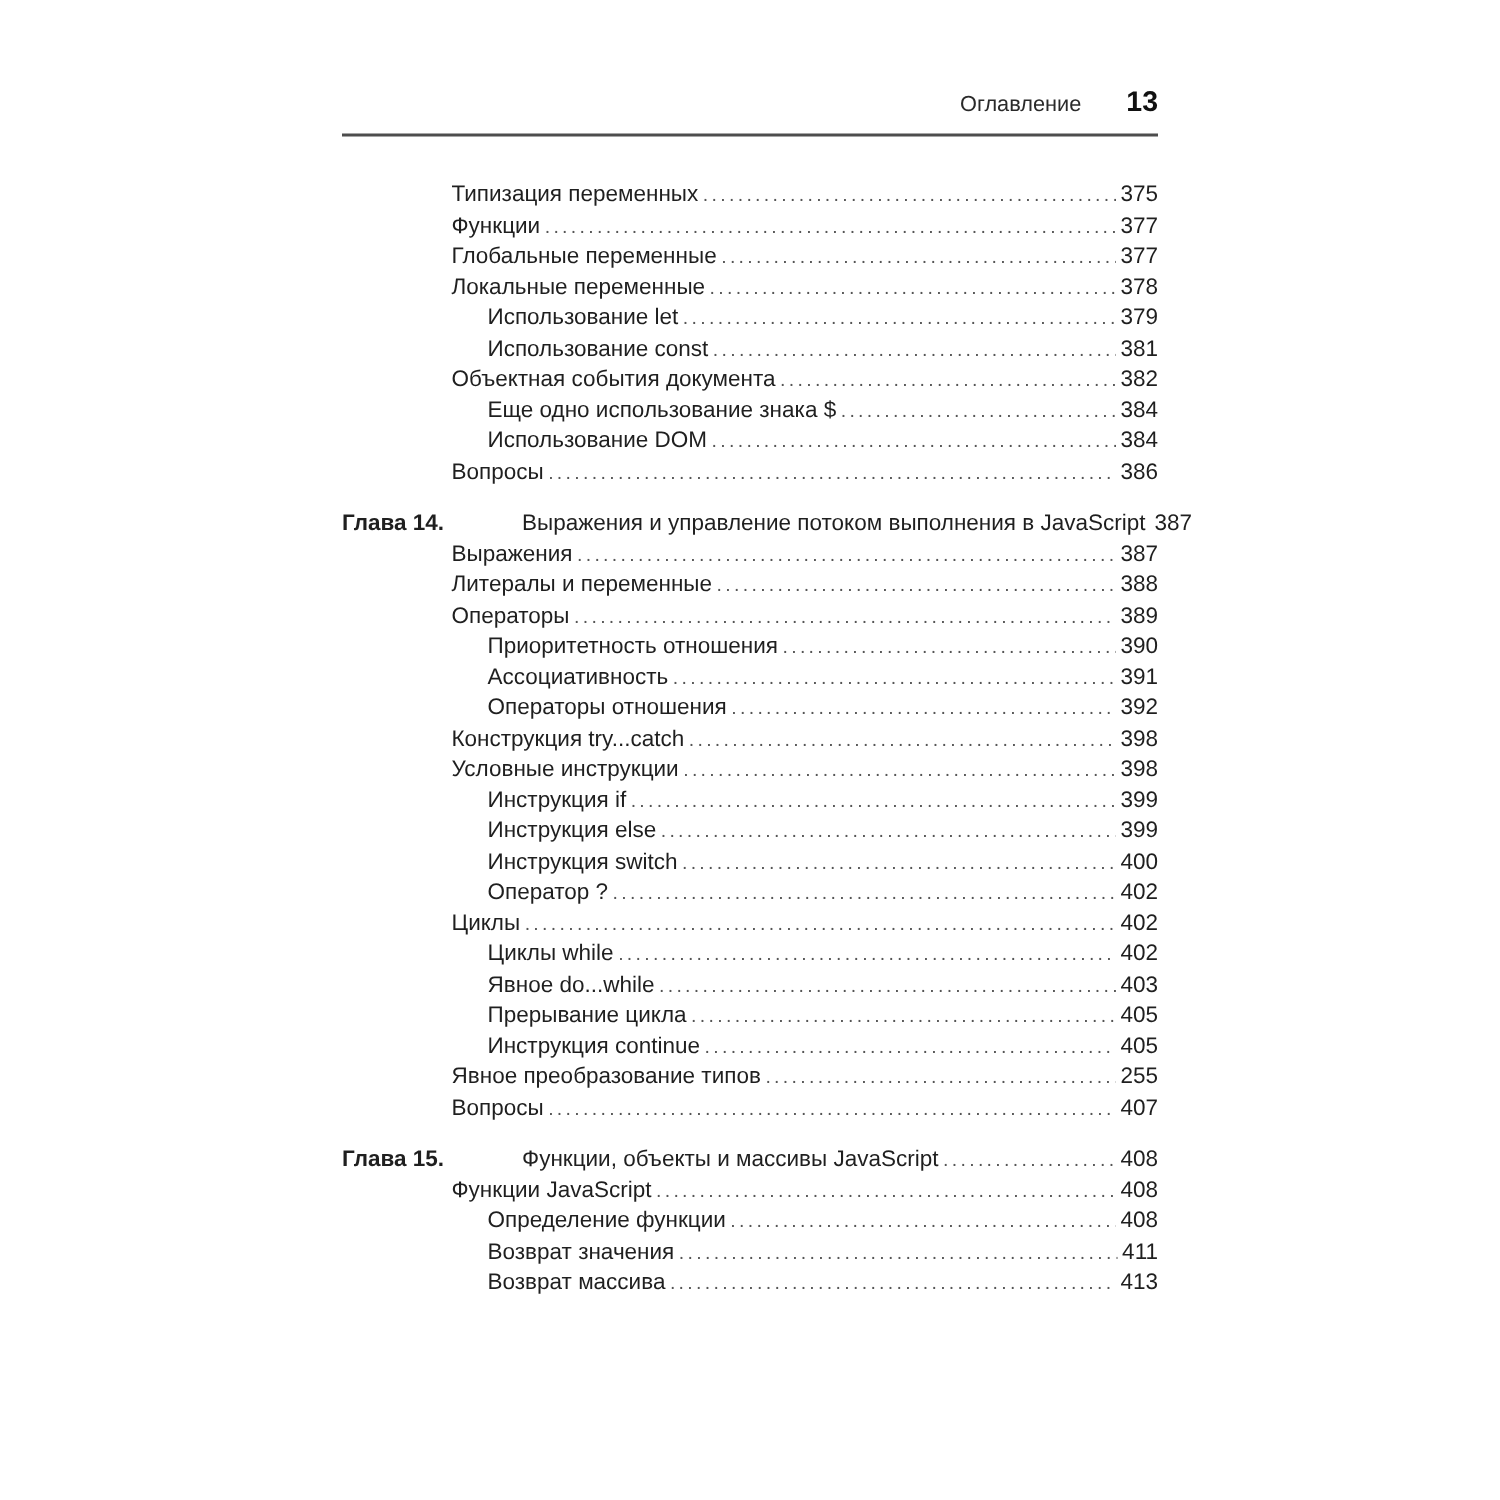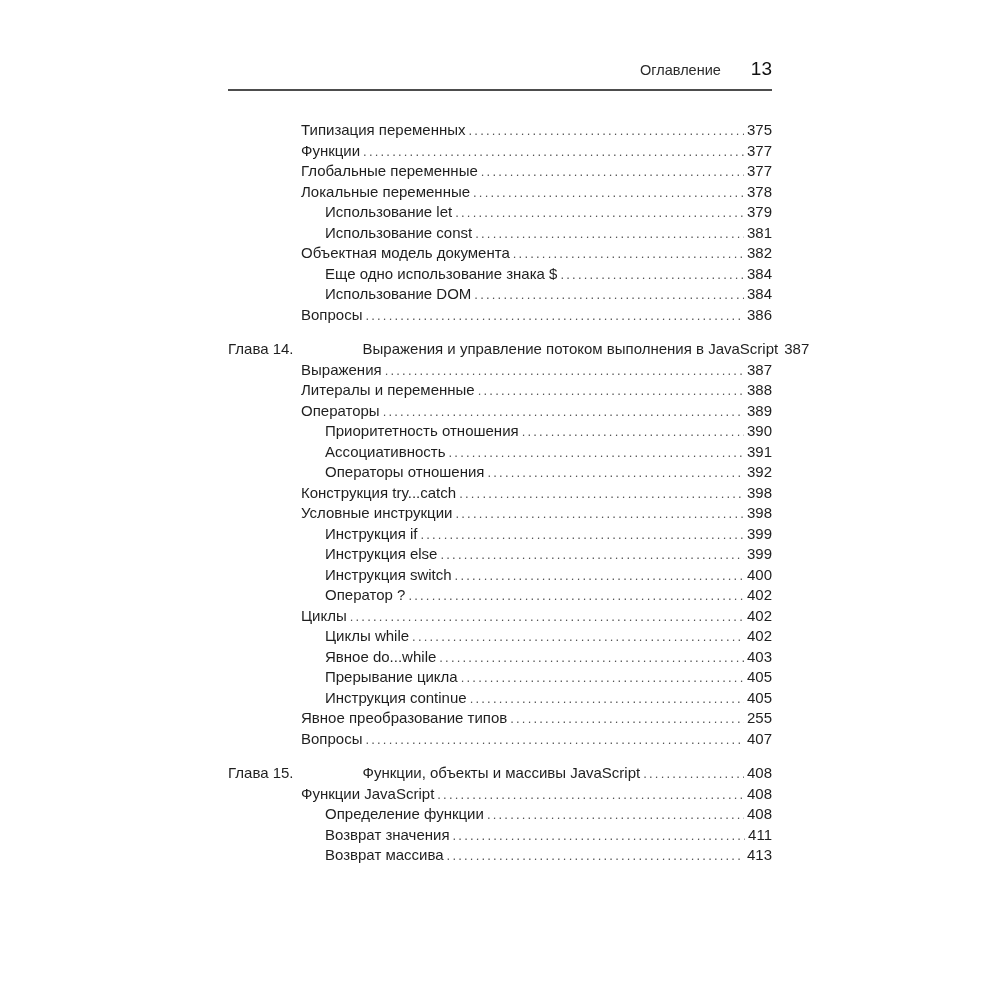--- a/index.html
+++ b/index.html
@@ -29,40 +29,40 @@
     gap: 30px;
     padding-bottom: 9px;
     border-bottom: 2px solid #4d4d4d;
   }
   .running-title {
     font-size: 14.5px;
     color: #2a2a2a;
   }
   .folio {
     font-size: 19px;
-    font-weight: normal;
+    font-weight: bold;
     color: #111111;
   }
   .toc-list {
     margin-top: 29px;
   }
   .toc-row {
     display: flex;
     align-items: baseline;
     height: 20.5px;
     font-size: 15px;
     line-height: 20.5px;
     white-space: nowrap;
   }
   .toc-row.l1 { padding-left: 25px; }
   .toc-row.l2 { padding-left: 49px; }
   .toc-row.chapter { margin-top: 14px; }
   .chapter-label {
-    font-weight: normal;
-    margin-right: 21px;
+    font-weight: bold;
+    margin-right: 4px;
   }
   .chapter-label:empty { display: none; margin-right: 0; }
   .entry-title {
     flex: 0 0 auto;
     margin-left: 48px;
   }
   .leader {
     flex: 1 1 auto;
     overflow: hidden;
     white-space: nowrap;
@@ -127,21 +127,21 @@
 
   <div class="toc-row l2">
 
     <span class="entry-title">Использование const</span>
     <span class="leader"></span>
     <span class="page-num">381</span>
   </div>
 
   <div class="toc-row l1">
 
-    <span class="entry-title">Объектная модель документа</span>
+    <span class="entry-title">Объектная события документа</span>
     <span class="leader"></span>
     <span class="page-num">382</span>
   </div>
 
   <div class="toc-row l2">
 
     <span class="entry-title">Еще одно использование знака $</span>
     <span class="leader"></span>
     <span class="page-num">384</span>
   </div>

